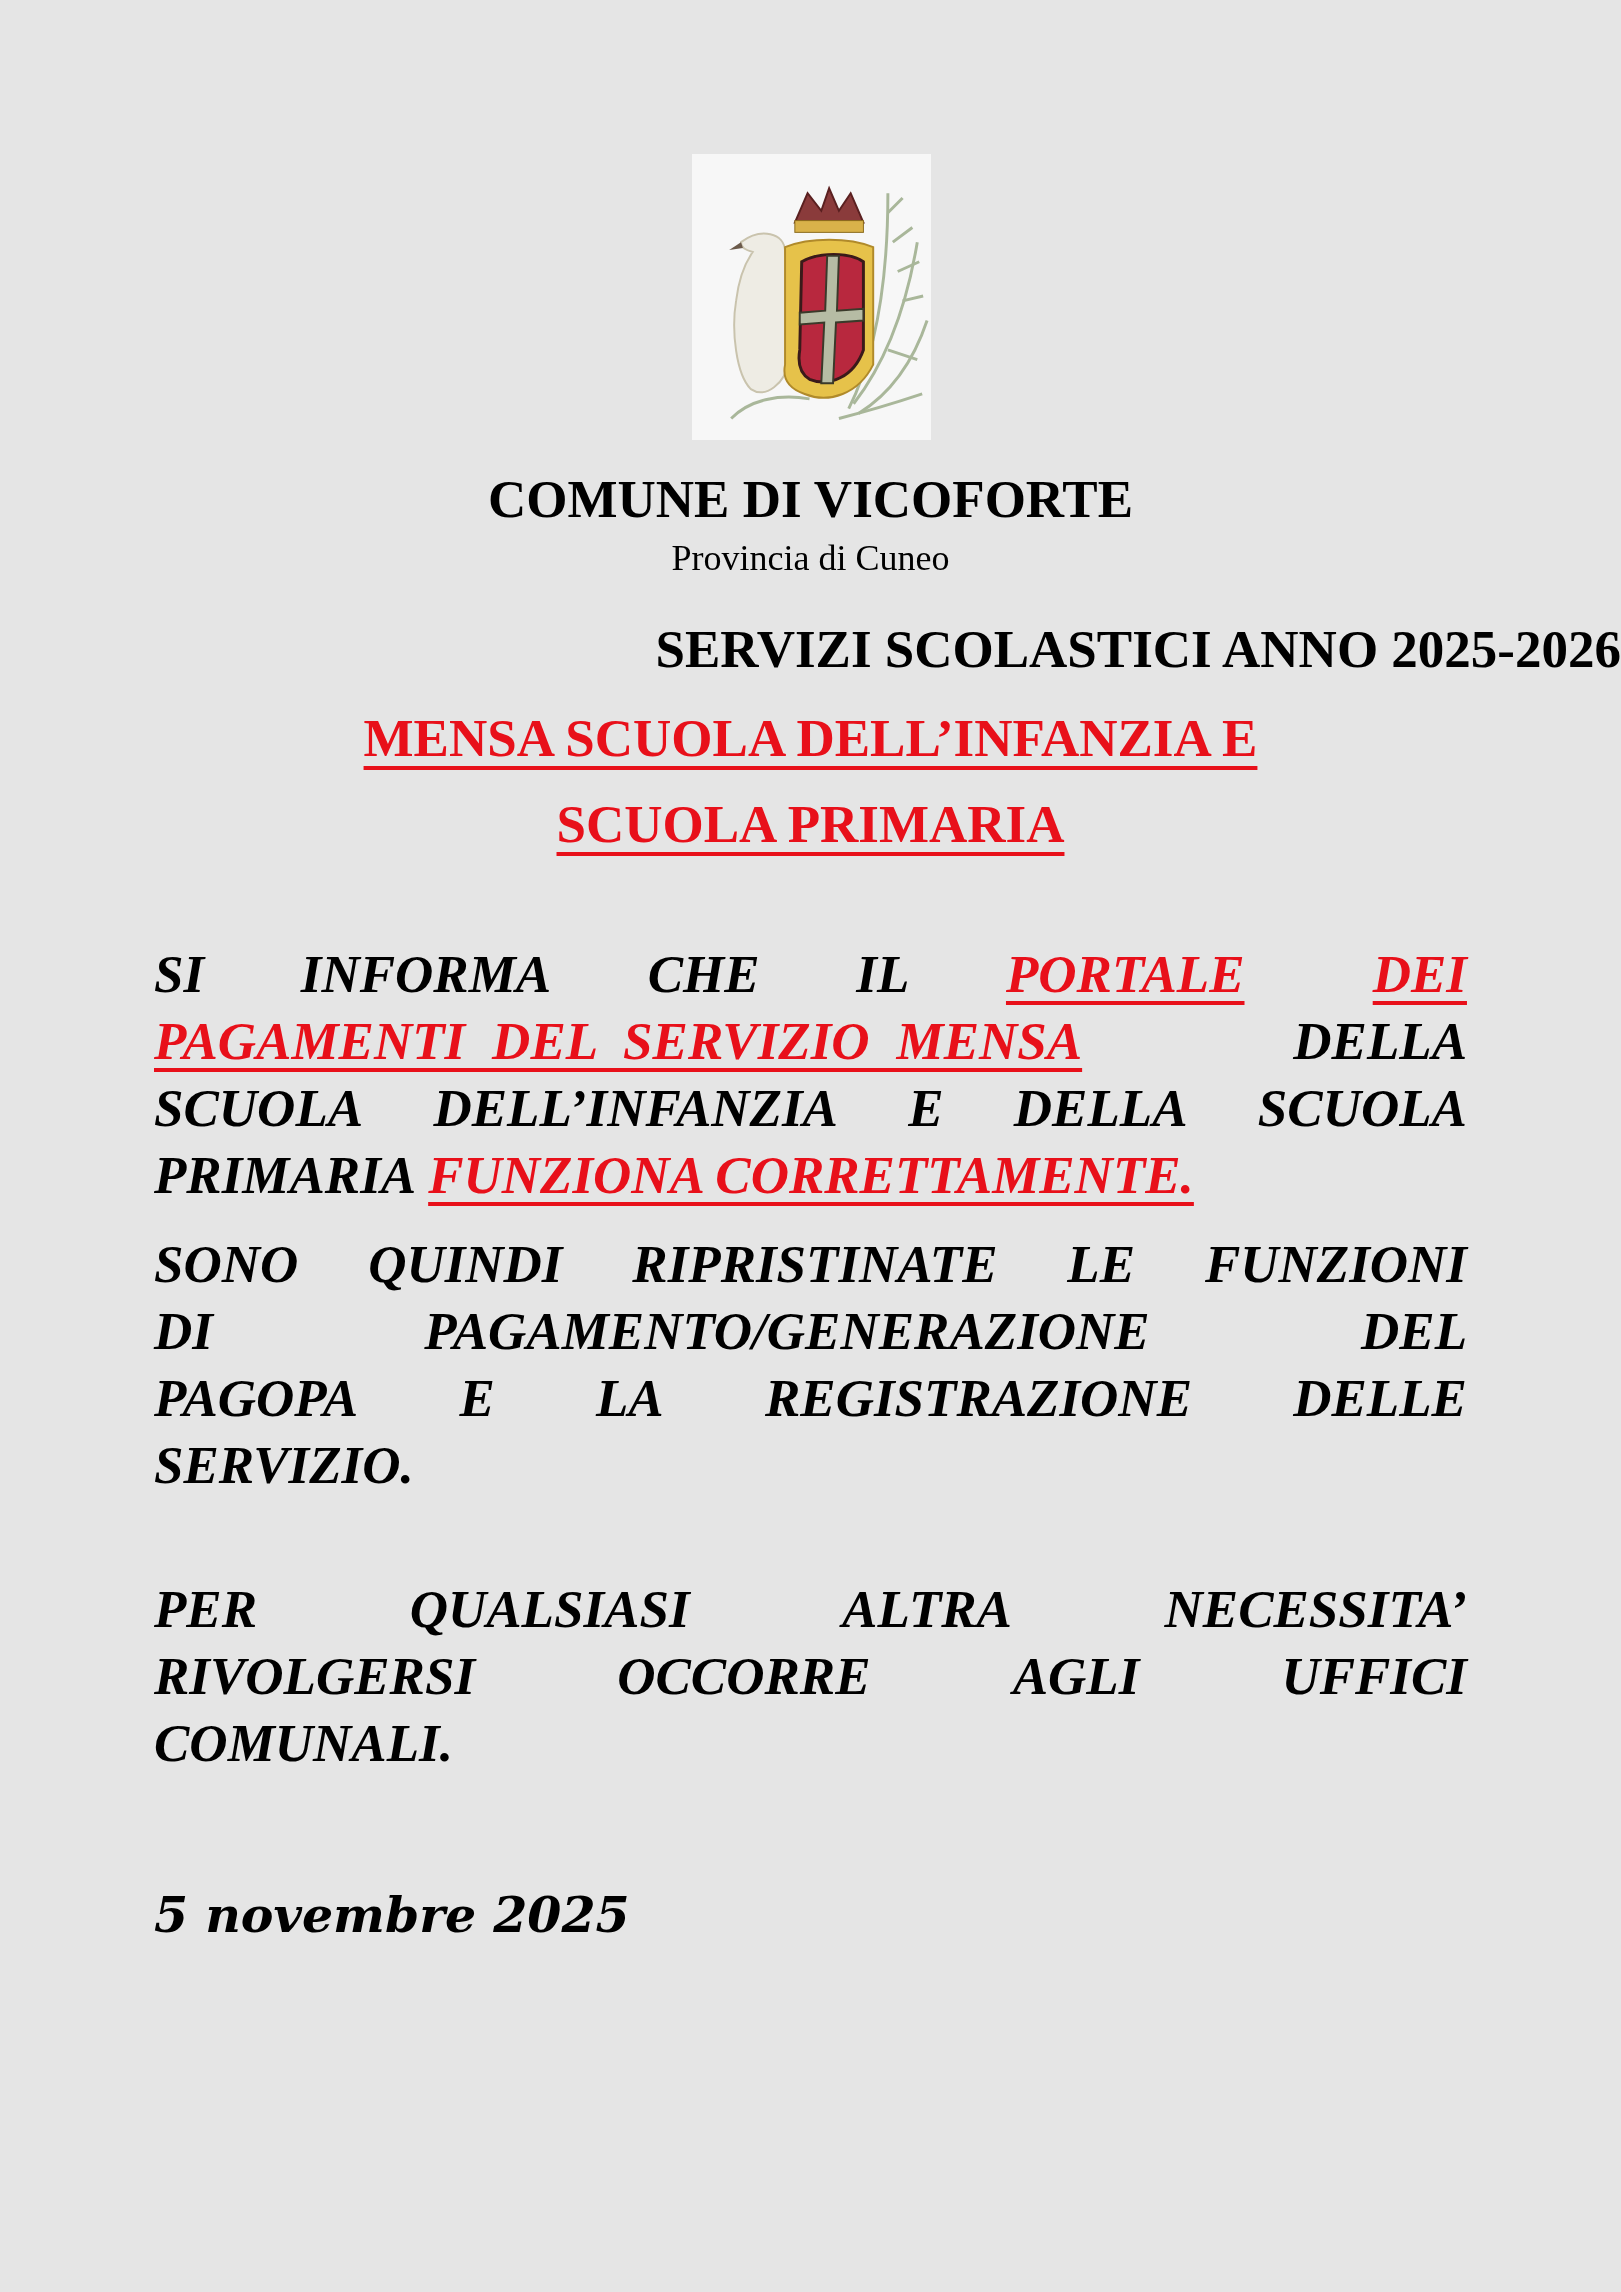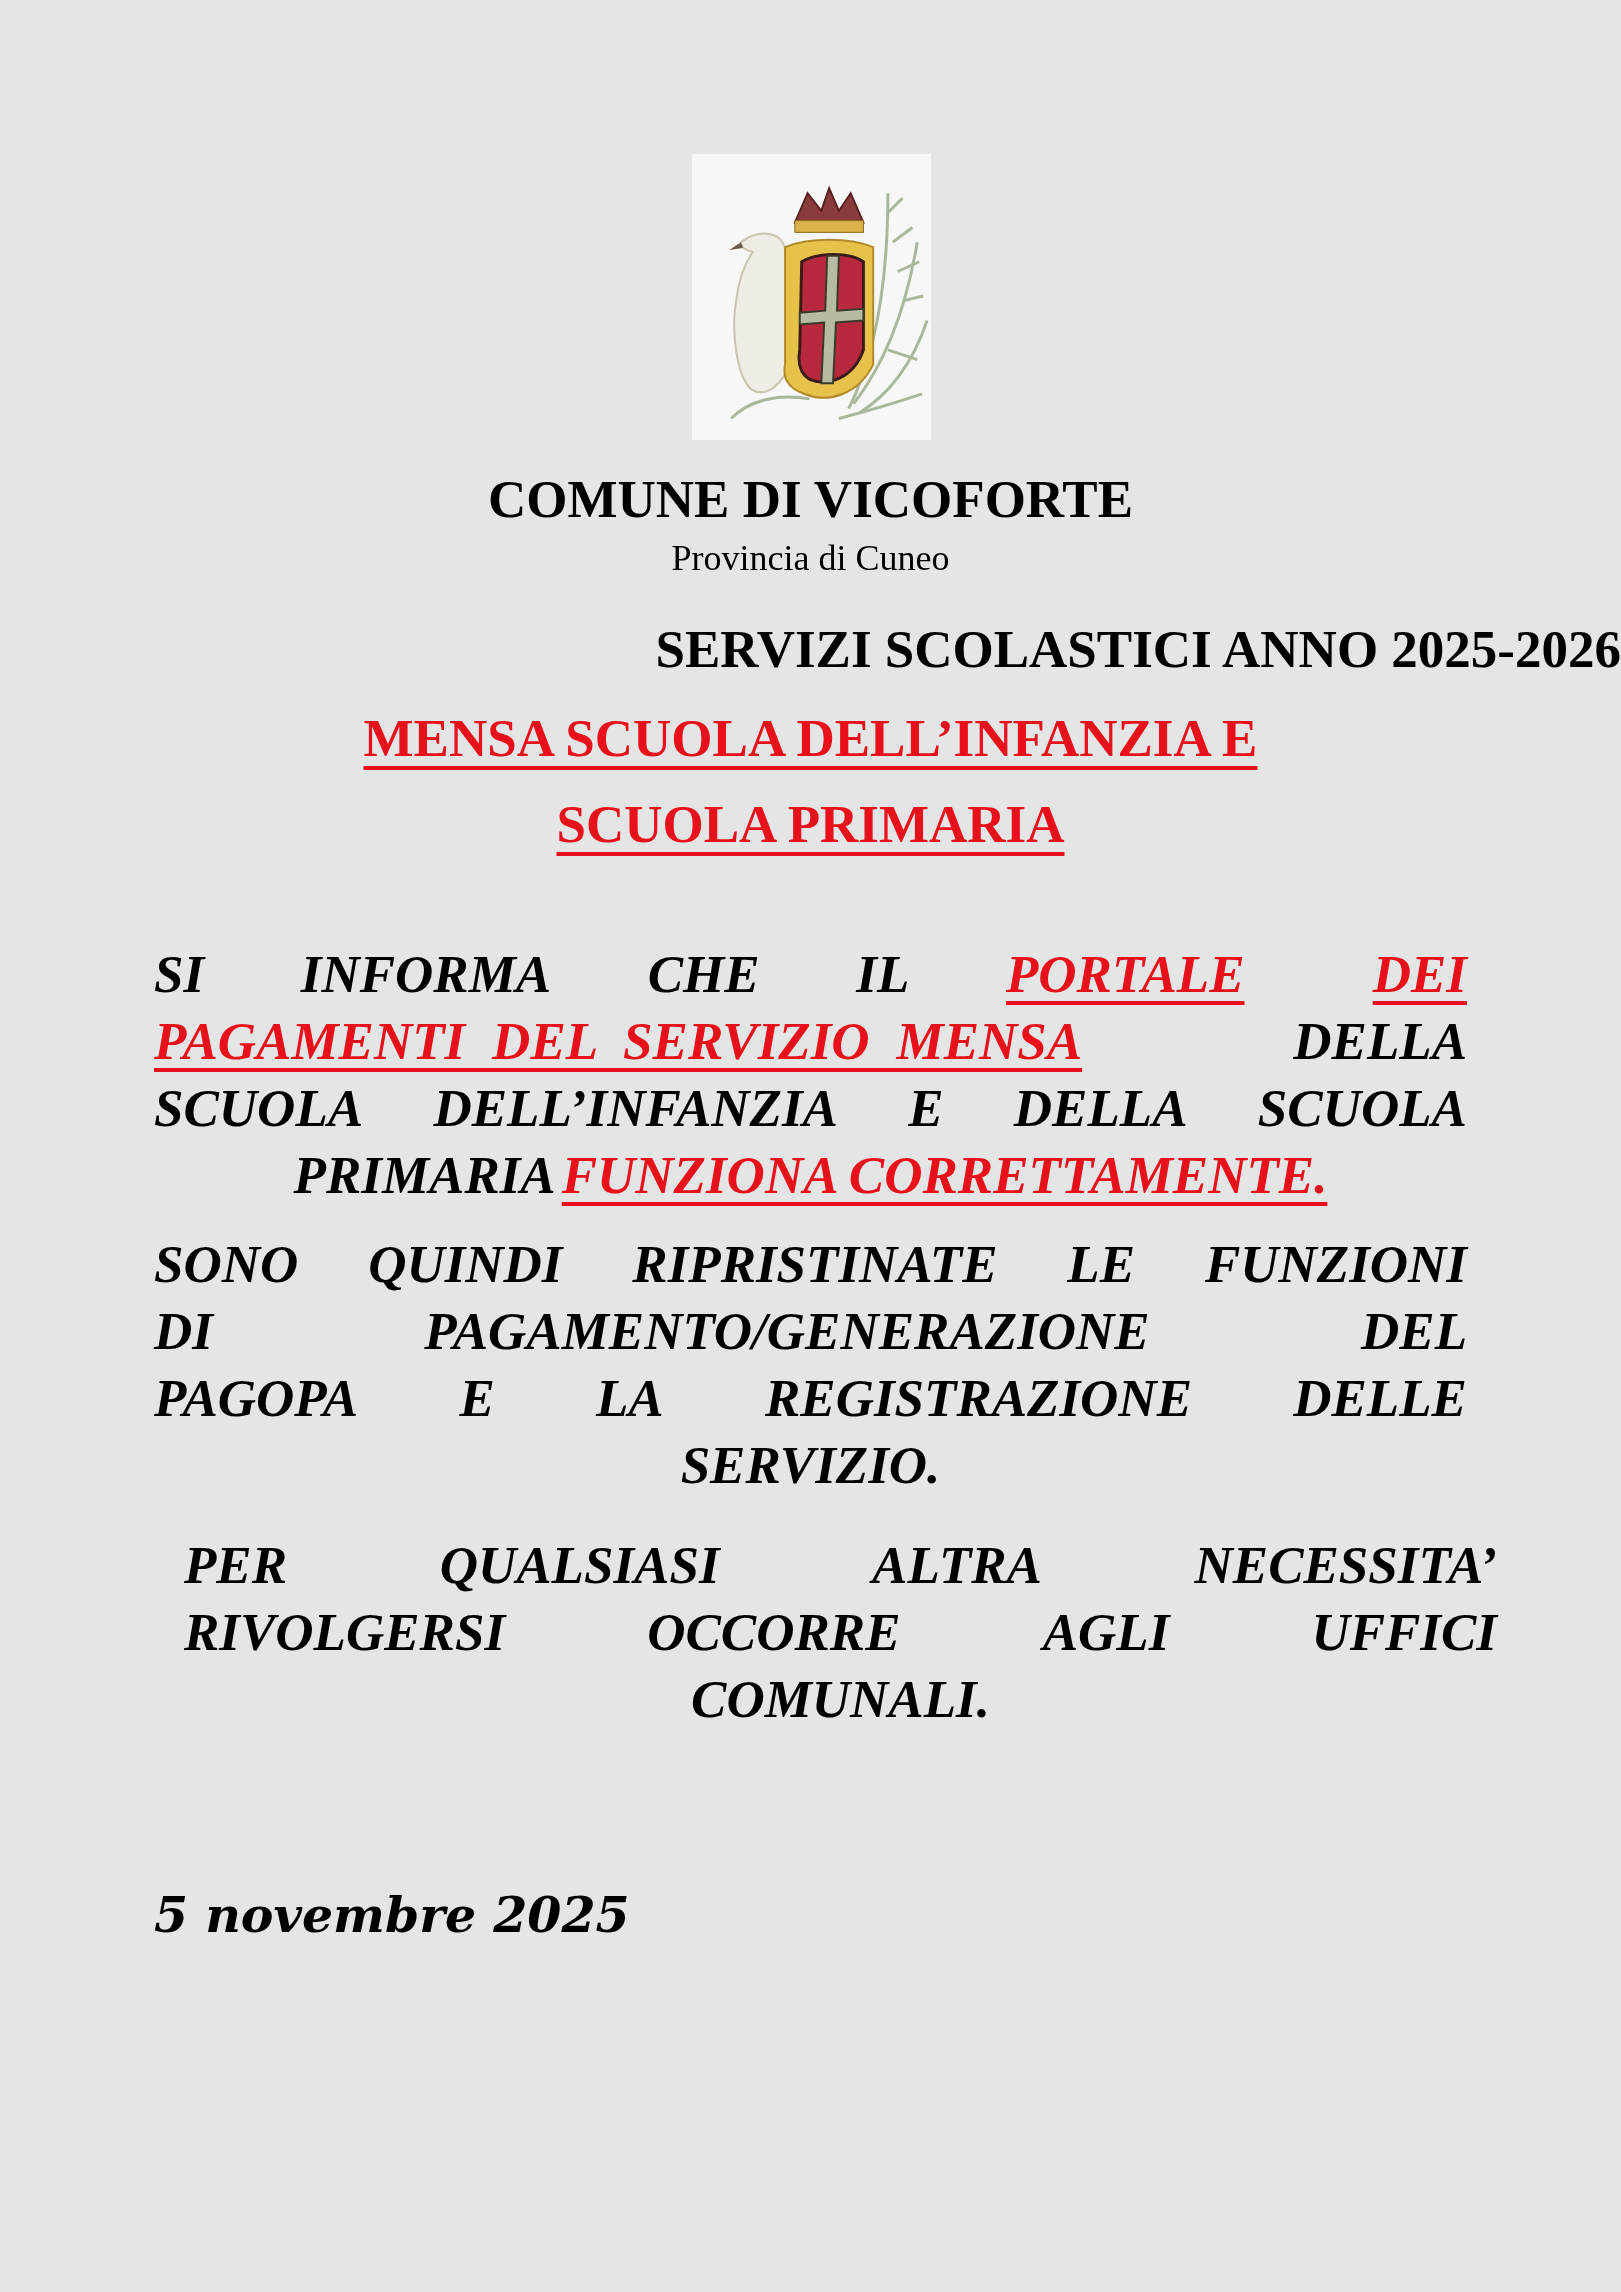--- a/index.html
+++ b/index.html
@@ -82,31 +82,31 @@
       line-height: 67px;
       text-align: justify;
       text-align-last: left;
     }
     .bline {
       display: flex;
       justify-content: space-between;
       white-space: nowrap;
       height: 67px;
     }
-    .bline.left { justify-content: center; gap: 6px; }
+    .bline.left { justify-content: flex-start; gap: 12px; }
     .red { color: #e8101a; }
     .ul {
       text-decoration: underline;
       text-decoration-color: #e8101a;
       text-decoration-thickness: 3.9px;
       text-underline-offset: 8.8px;
     }
     .p1 { top: 941px; }
     .p2 { top: 1231px; }
-    .p3 { top: 1532px; margin-left: 30px; }
+    .p3 { top: 1576px; }
     .date {
       position: absolute;
       left: 154px;
       top: 1886px;
       font-family: "DejaVu Serif", serif;
       font-weight: bold;
       font-style: italic;
       font-size: 49px;
       white-space: nowrap;
     }

